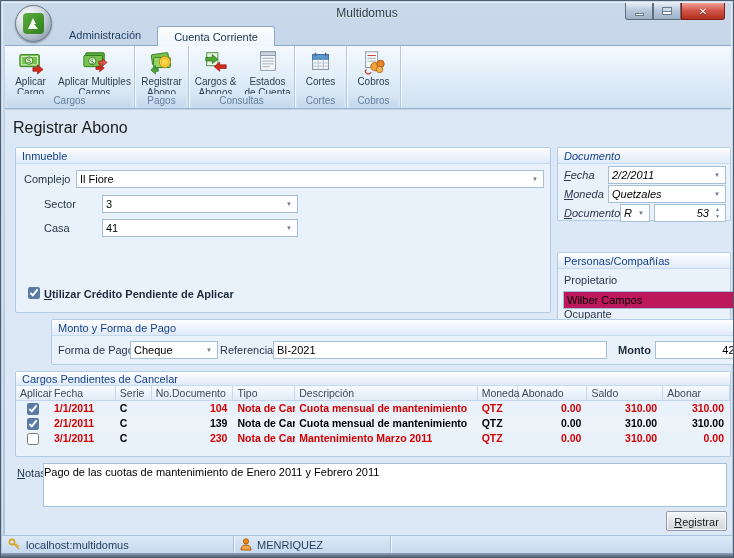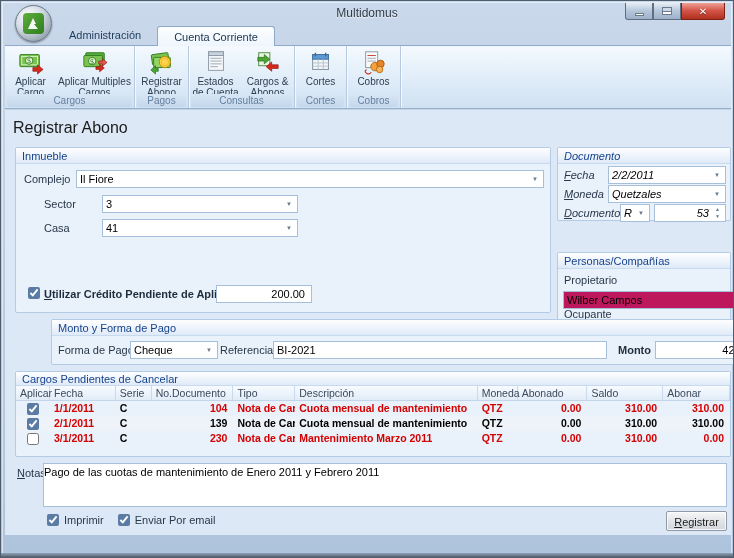--- a/index.html
+++ b/index.html
@@ -176,36 +176,36 @@
           <span>Registrar Abono</span>
         </div>
       </div>
       <div class="rcaption">Pagos</div>
     </div>
 
     <div class="rgroup" style="width:106px">
       <div class="rbuttons">
         <div class="rbtn" style="width:52px">
           <svg class="ric" viewBox="0 0 28 28">
+            <rect x="4" y="4" width="12" height="14" fill="#e9f5e2" stroke="#4a8a3a"></rect>
+            <path d="M3 9 h7 v-3 l6 5 -6 5 v-3 h-7 z" fill="#4aa62e" stroke="#23661a" stroke-width="0.7"></path>
+            <path d="M25 17 h-7 v-3 l-6 5 6 5 v-3 h7 z" fill="#d42a1e" stroke="#8e1b12" stroke-width="0.7"></path>
+          </svg>
+          <span>Cargos &amp; Abonos</span>
+        </div>
+        <div class="rbtn" style="width:52px">
+          <svg class="ric" viewBox="0 0 28 28">
             <rect x="6" y="3" width="16" height="20" fill="#f4f6f8" stroke="#8a97a4"></rect>
             <rect x="6" y="3" width="16" height="4" fill="#c9d4de" stroke="#8a97a4"></rect>
             <line x1="8" y1="10" x2="20" y2="10" stroke="#9daab6"></line>
             <line x1="8" y1="13" x2="20" y2="13" stroke="#9daab6"></line>
             <line x1="8" y1="16" x2="20" y2="16" stroke="#9daab6"></line>
             <line x1="8" y1="19" x2="16" y2="19" stroke="#9daab6"></line>
           </svg>
           <span>Estados de Cuenta</span>
-        </div>
-        <div class="rbtn" style="width:52px">
-          <svg class="ric" viewBox="0 0 28 28">
-            <rect x="4" y="4" width="12" height="14" fill="#e9f5e2" stroke="#4a8a3a"></rect>
-            <path d="M3 9 h7 v-3 l6 5 -6 5 v-3 h-7 z" fill="#4aa62e" stroke="#23661a" stroke-width="0.7"></path>
-            <path d="M25 17 h-7 v-3 l-6 5 6 5 v-3 h7 z" fill="#d42a1e" stroke="#8e1b12" stroke-width="0.7"></path>
-          </svg>
-          <span>Cargos &amp; Abonos</span>
         </div>
       </div>
       <div class="rcaption">Consultas</div>
     </div>
 
     <div class="rgroup" style="width:52px">
       <div class="rbuttons">
         <div class="rbtn" style="width:48px">
           <svg class="ric" viewBox="0 0 28 28">
             <rect x="5" y="6" width="17" height="16" fill="#f2f5f8" stroke="#7b8location"></rect>
@@ -259,21 +259,20 @@
         <span>3</span>
         <span class="arr">▼</span>
       </div>
       <span class="lbl" style="left:28px;top:74px">Casa</span>
       <div class="combo" style="left:86px;top:71px;width:196px">
         <span>41</span>
         <span class="arr">▼</span>
       </div>
       <input type="checkbox" style="position: absolute; left: 12px; top: 139px;" checked="checked">
       <span class="lbl u-first" style="left:28px;top:140px;font-weight:bold;color:#1d2d3d;text-decoration:none">Utilizar Crédito Pendiente de Aplicar</span>
-      <div class="field num" style="left:200px;top:137px;width:96px">200.00</div>
     </div>
 
     <div class="gbox g-doc">
       <div class="gbox-h">Documento</div>
       <span class="lbl u-first" style="left:6px;top:21px">Fecha</span>
       <div class="combo" style="left:50px;top:18px;width:118px">
         <span>2/2/2011</span>
         <span class="arr">▼</span>
       </div>
       <span class="lbl u-first" style="left:6px;top:40px">Moneda</span>
@@ -370,24 +369,34 @@
         <div class="tc w-mon cr">QTZ</div>
         <div class="tc w-abo right cr">0.00</div>
         <div class="tc w-sal right cr">310.00</div>
         <div class="tc w-abn right cr">0.00</div>
       </div>
     </div>
 
     <span class="lbl u-first" style="left:12px;top:357px;position:absolute">Notas</span>
     <div class="notas-box">Pago de las cuotas de mantenimiento de Enero 2011 y Febrero 2011</div>
 
-    <div class="cbrow">
-      <input type="checkbox" checked="checked" style="">
-      <span style="margin:0 14px 0 5px">Imprimir</span>
-      <input type="checkbox" checked="checked" style="">
-      <span style="margin-left:5px">Enviar Por email</span>
-    </div>
 
     <button class="btn-registrar u-first">Registrar</button>
   </div>
 
+  <div class="statusbar">
+    <div class="sb-sec s1">
+      <svg width="13" height="13" viewBox="0 0 13 13">
+        <circle cx="4" cy="4" r="2.6" fill="none" stroke="#d9a520" stroke-width="1.6"></circle>
+        <path d="M6 6 L11 11 M9 9 l1.8 -1.8 M7.5 7.5 l1.5 -1.5" stroke="#d9a520" stroke-width="1.4"></path>
+      </svg>
+      <span>localhost:multidomus</span>
+    </div>
+    <div class="sb-sec s2">
+      <svg width="12" height="13" viewBox="0 0 12 13">
+        <circle cx="6" cy="3.4" r="2.6" fill="#f08a1d" stroke="#b35f08"></circle>
+        <path d="M1 12 q0 -5 5 -5 q5 0 5 5 z" fill="#f0a64d" stroke="#b35f08"></path>
+      </svg>
+      <span>MENRIQUEZ</span>
+    </div>
+  </div>
   <div class="bottom-edge"></div>
 </div>
 
 </body></html>

